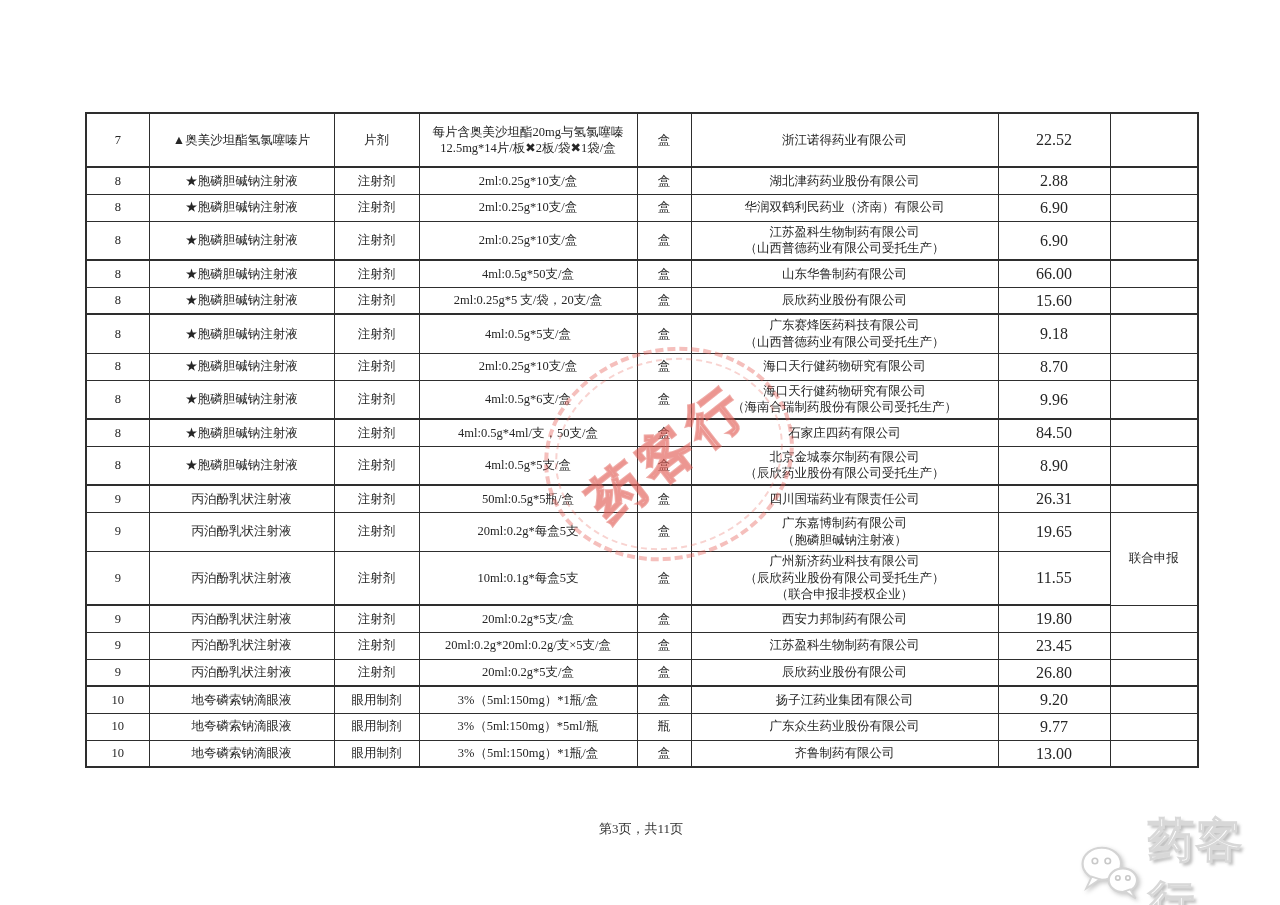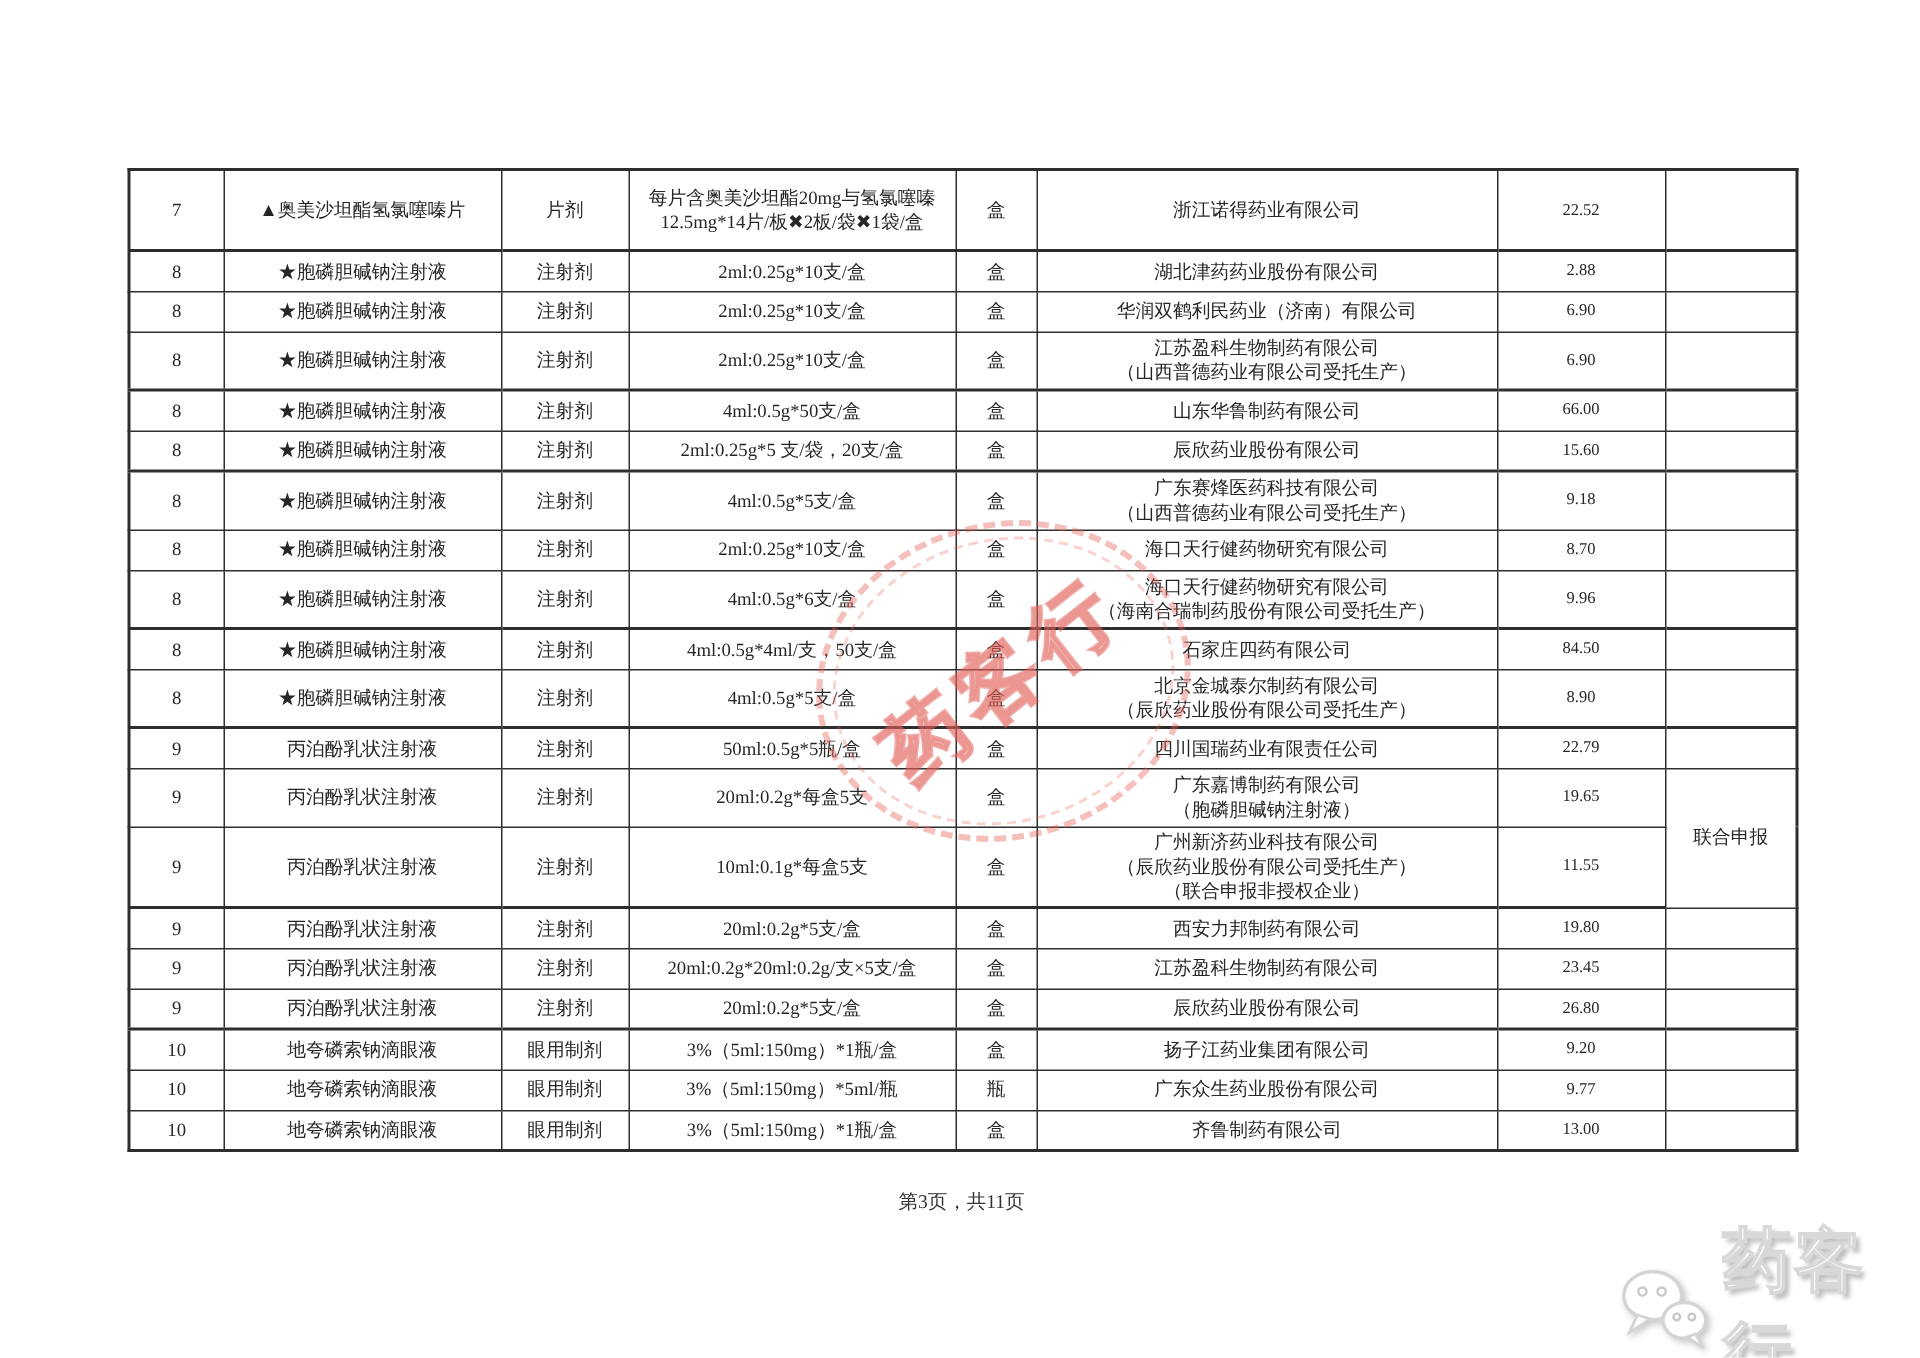--- a/index.html
+++ b/index.html
@@ -10,33 +10,33 @@
   
   .table-wrap{position:absolute;left:85px;top:112px;}
   table{border-collapse:collapse;table-layout:fixed;width:1112px;border:2px solid #2e2e2e;}
   td{
     border:1px solid #2e2e2e;text-align:center;vertical-align:middle;
     padding:1px 3px;font-size:12.5px;line-height:1.32;word-break:break-all;
   }
   tr.thick td{border-bottom-width:2px;}
   .c-no{letter-spacing:0;}
   .c-spec{font-size:12.5px;}
-  .c-price{font-size:11px;}
+  .c-price{font-size:16px;}
   
   .stamp{position:absolute;left:543px;top:348px;width:252px;height:212px;pointer-events:none;z-index:5;}
   .stamp-ring{position:absolute;left:0;top:0;right:0;bottom:0;border:4px dashed rgba(229,96,88,0.40);border-radius:50%;transform:rotate(-14deg);}
   .stamp-ring::before{content:"";position:absolute;left:7px;top:7px;right:7px;bottom:7px;border:2px dashed rgba(229,96,88,0.28);border-radius:50%;}
   .stamp-text{
     position:absolute;left:50%;top:50%;
     transform:translate(-50%,-50%) rotate(-38deg);
     font-size:54px;font-weight:bold;letter-spacing:7px;white-space:nowrap;
     color:rgba(233,116,108,0.30);-webkit-text-stroke:2px rgba(224,88,79,0.50);
   }
   
-  .footer{position:absolute;left:85px;top:792px;width:1112px;text-align:center;font-size:13px;color:#333;}
+  .footer{position:absolute;left:85px;top:820px;width:1112px;text-align:center;font-size:13px;color:#333;}
   
   .brand{position:absolute;left:1078px;top:810px;display:flex;align-items:center;gap:6px;}
   .brand .wicon{filter:drop-shadow(2px 2px 2px rgba(110,110,110,0.38));}
   .brand .bname{
     font-size:46px;font-weight:bold;letter-spacing:2px;color:#ffffff;
     -webkit-text-stroke:1px #d8d8d8;
     text-shadow:3px 3px 3px rgba(105,105,105,0.42), -1px -1px 0 #ffffff;
   }
 </style>
 </head>
@@ -218,21 +218,21 @@
           <td class="c-no">9</td>
           <td class="c-name">丙泊酚乳状注射液</td>
           <td class="c-form">注射剂</td>
           <td class="c-spec">
             <div>50ml:0.5g*5瓶/盒</div>
           </td>
           <td class="c-unit">盒</td>
           <td class="c-maker">
             <div>四川国瑞药业有限责任公司</div>
           </td>
-          <td class="c-price">22.79</td>
+          <td class="c-price">26.31</td>
           <td class="c-remark"></td>
         </tr>
         <tr style="height: 39px;">
           <td class="c-no">9</td>
           <td class="c-name">丙泊酚乳状注射液</td>
           <td class="c-form">注射剂</td>
           <td class="c-spec">
             <div>20ml:0.2g*每盒5支</div>
           </td>
           <td class="c-unit">盒</td>

